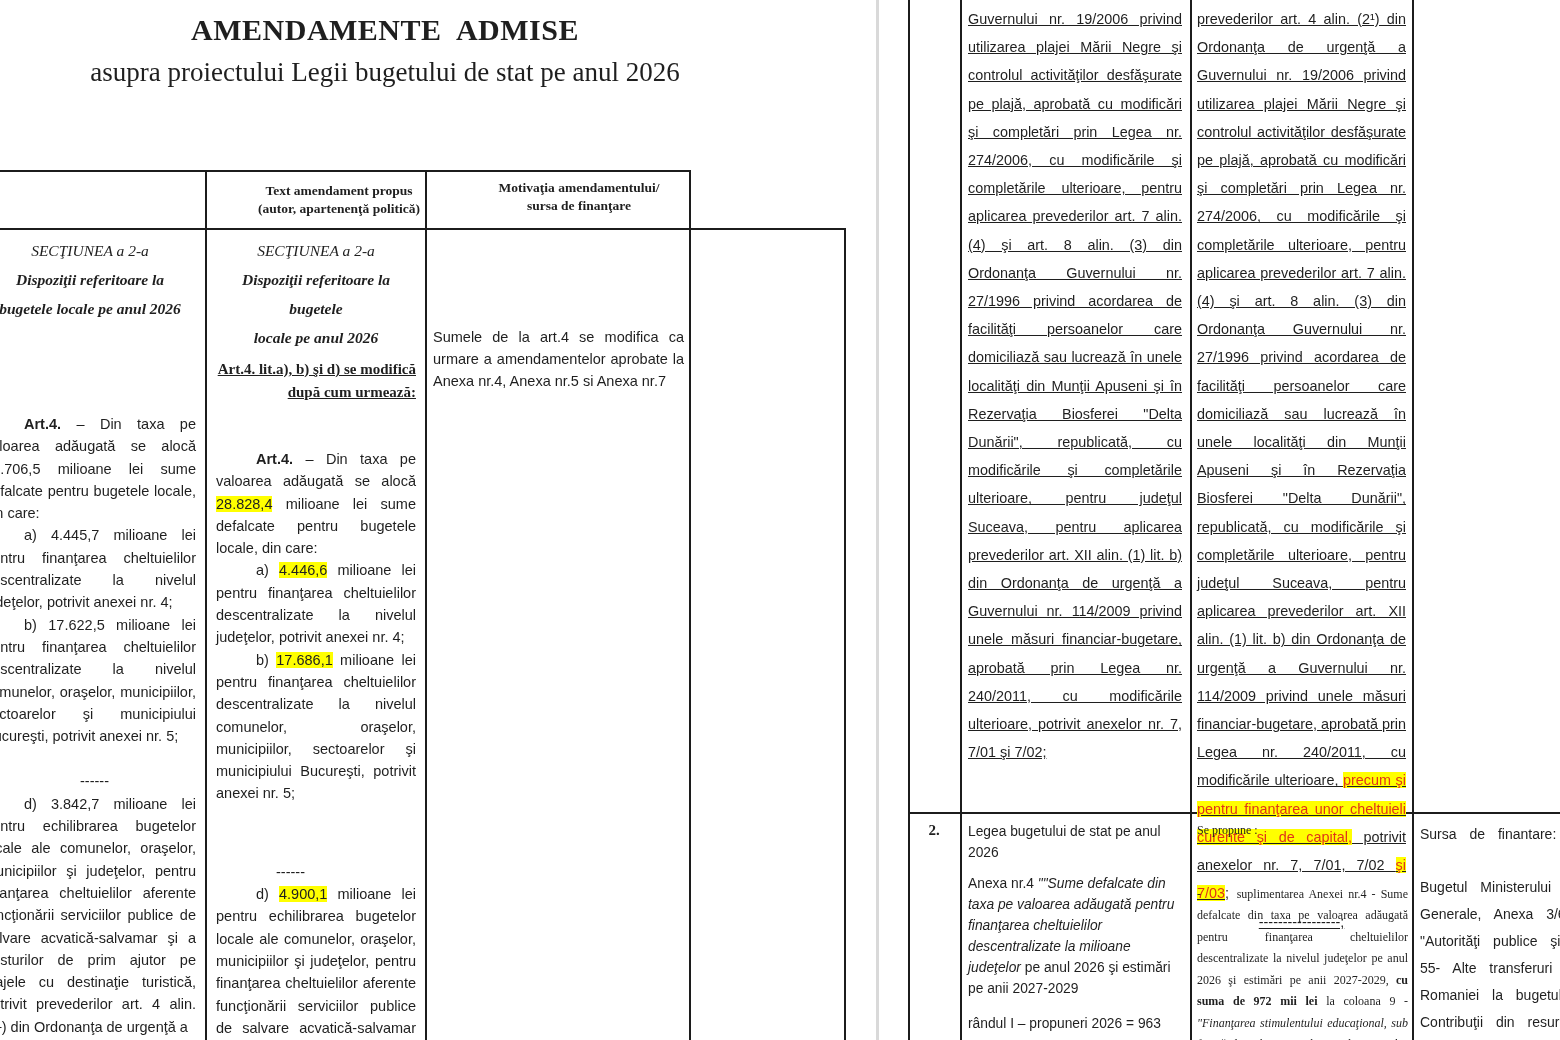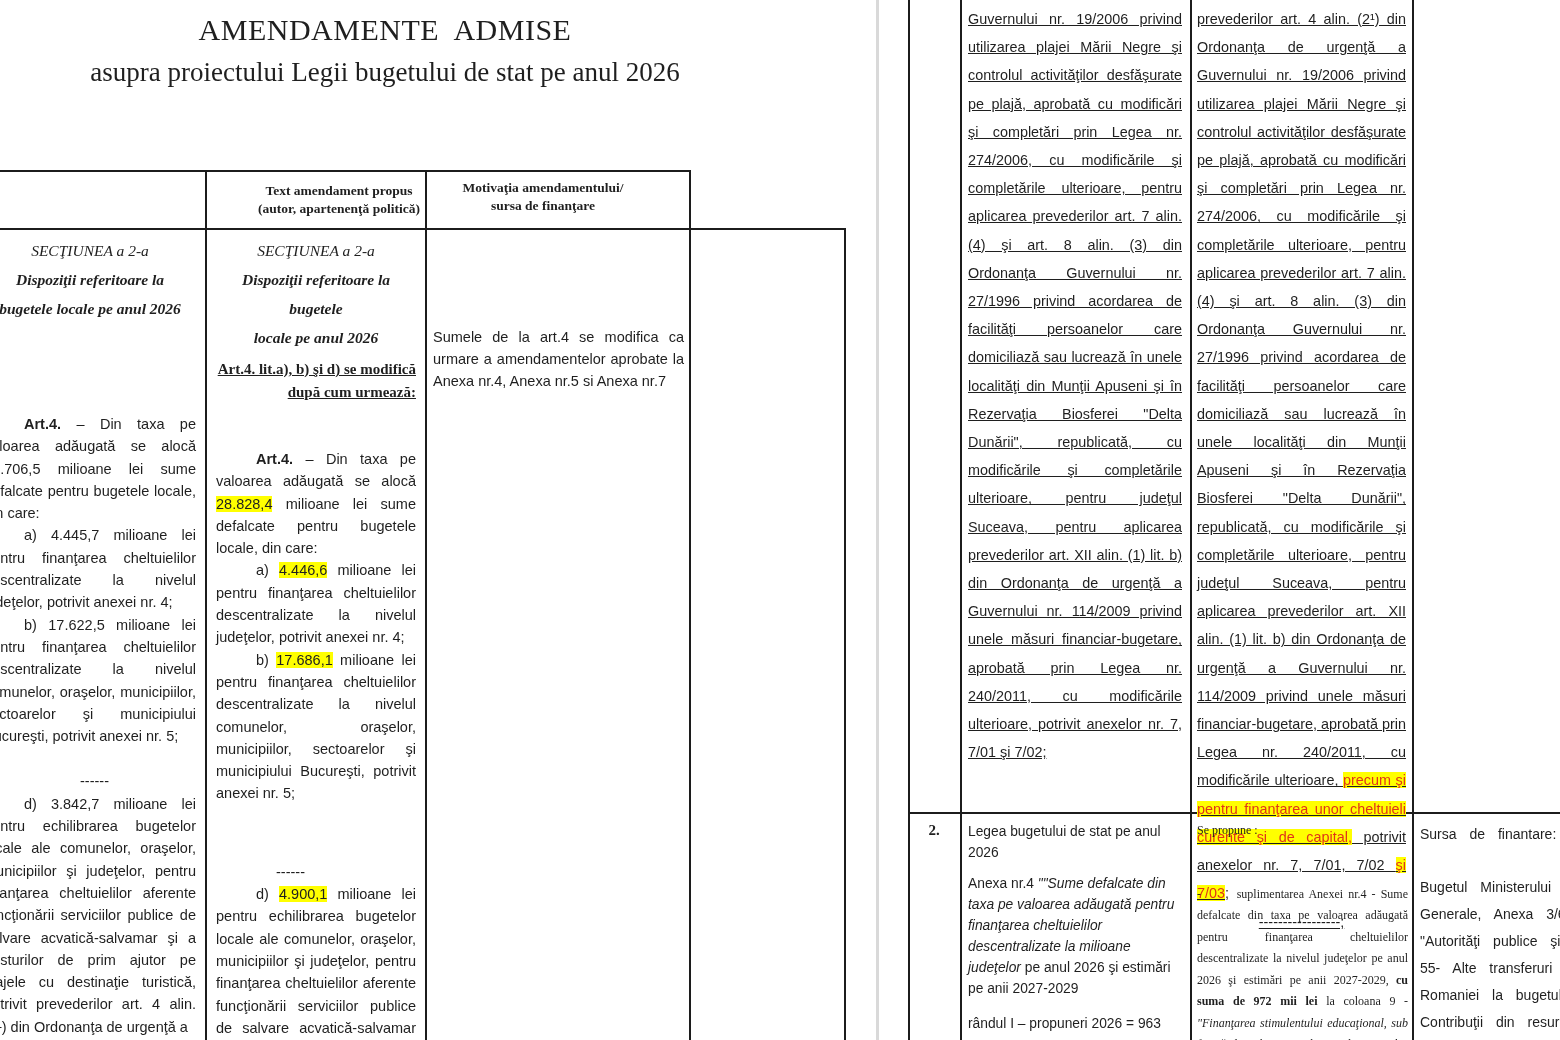--- a/index.html
+++ b/index.html
@@ -8,21 +8,21 @@
     --border:#1c1c1c;
     --divider:#d9d9d9;
   }
   html,body{margin:0;padding:0;background:#fff;}
   .screen{position:relative;width:1560px;height:1040px;background:#fff;overflow:hidden;color:#1f1f1f;}
   .vline,.hline{position:absolute;background:var(--border);}
   .vline{width:2px;}
   .hline{height:2px;}
   .page-divider{position:absolute;width:3px;background:var(--divider);}
   .doc-title{position:absolute;left:0;top:12px;width:770px;text-align:center;
-    font-family:"Liberation Serif",serif;font-weight:normal;font-size:30px;line-height:36px;
+    font-family:"Liberation Serif",serif;font-weight:bold;font-size:30px;line-height:36px;
     white-space:pre;letter-spacing:.5px;}
   .doc-subtitle{position:absolute;left:0;top:54px;width:770px;text-align:center;
     font-family:"Liberation Serif",serif;font-size:27px;line-height:36px;}
   .hcell{position:absolute;display:flex;align-items:center;justify-content:center;text-align:center;
     font-family:"Liberation Serif",serif;font-weight:bold;font-size:13.5px;line-height:18px;white-space:pre-line;}
   .cellblock{position:absolute;}
   .sec{font-family:"Liberation Serif",serif;font-style:italic;font-size:15.5px;line-height:29px;text-align:center;margin:0;}
   .secb{font-weight:bold;}
   .heading-u{font-family:"Liberation Serif",serif;font-weight:bold;font-size:15px;line-height:23px;
     text-decoration:underline;margin:6px 0 0 0;text-align:right;}
@@ -52,21 +52,21 @@
 
   <div class="hline" style="left:0;top:170px;width:690px;"></div>
   <div class="hline" style="left:0;top:228px;width:845px;"></div>
   <div class="vline" style="left:205px;top:170px;height:870px;"></div>
   <div class="vline" style="left:425px;top:170px;height:870px;"></div>
   <div class="vline" style="left:689px;top:170px;height:870px;"></div>
   <div class="vline" style="left:844px;top:228px;height:812px;"></div>
 
   <div class="hcell" style="left:207px;top:172px;width:216px;height:56px;padding-left:24px;">Text amendament propus
 (autor, apartenenţă politică)</div>
-  <div class="hcell" style="left:413px;top:172px;width:260px;height:50px;">Motivaţia amendamentului/
+  <div class="hcell" style="left:449px;top:172px;width:260px;height:50px;">Motivaţia amendamentului/
 sursa de finanţare</div>
 
   <div class="cellblock" style="left:-16px;top:236px;width:212px;">
     <p class="sec">SECŢIUNEA a 2-a</p>
     <p class="sec secb">Dispoziţii referitoare la</p>
     <p class="sec secb">bugetele locale pe anul 2026</p>
     <p class="p ind" style="margin-top:90px;"><span class="b">Art.4.</span><span> – Din taxa pe valoarea adăugată se alocă 27.706,5 milioane lei sume defalcate pentru bugetele locale, din care:</span></p>
     <p class="p ind"><span>a) 4.445,7  milioane  lei pentru finanţarea cheltuielilor descentralizate la nivelul judeţelor, potrivit anexei nr. 4;</span></p>
     <p class="p ind"><span>b) 17.622,5  milioane  lei pentru finanţarea cheltuielilor descentralizate la nivelul comunelor, oraşelor, municipiilor, sectoarelor şi municipiului Bucureşti, potrivit anexei nr. 5;</span></p>
     <p class="dashes" style="margin-top:23px;text-indent:96px;">------</p>

